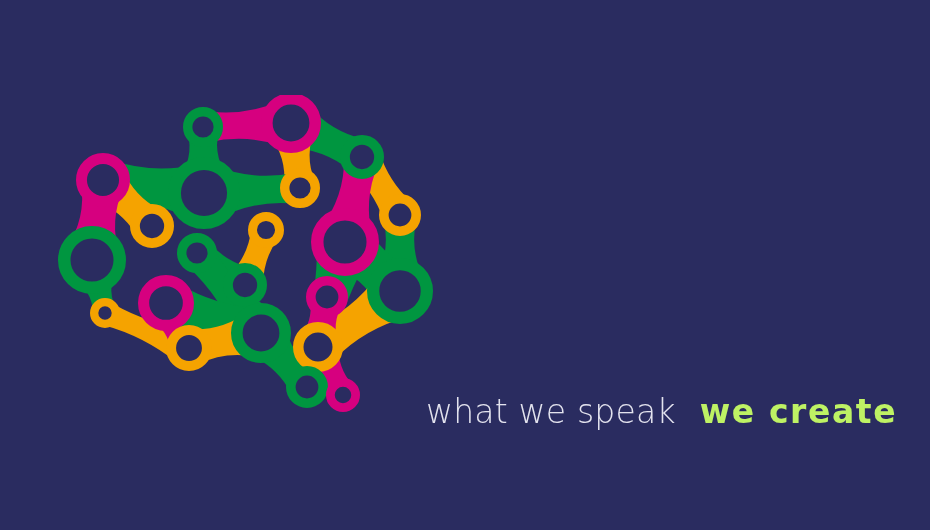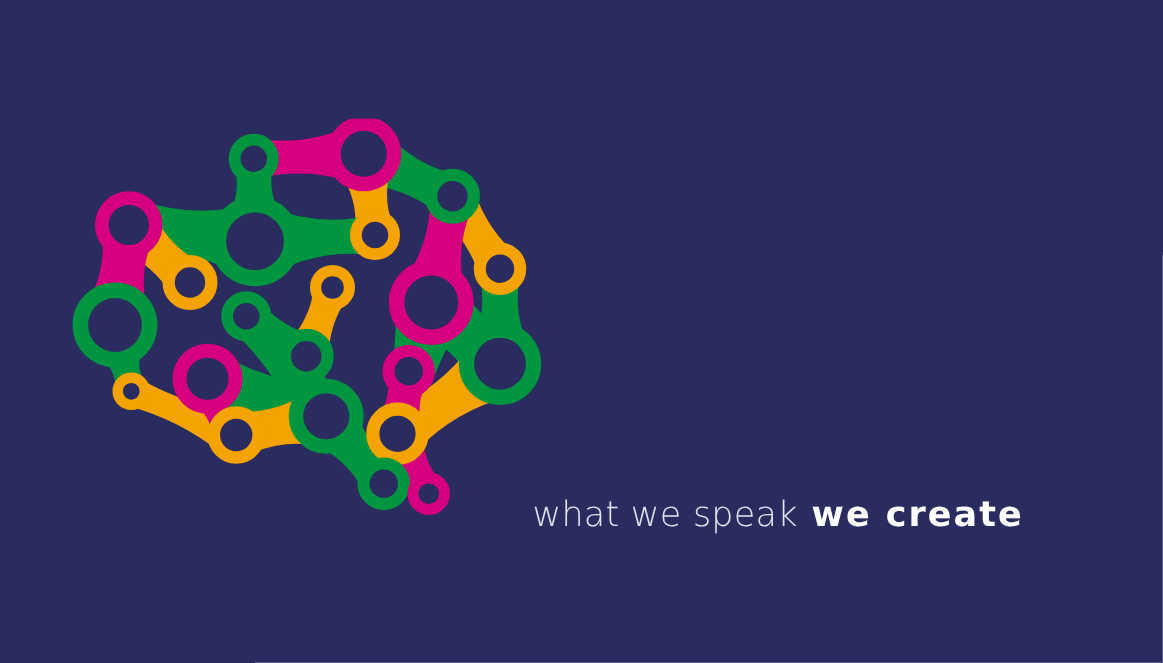--- a/index.html
+++ b/index.html
@@ -33,32 +33,32 @@
   }
   #tagline {
     position: absolute;
     left: 426px;
     top: 391px;
     height: 40px;
     display: flex;
     align-items: center;
     white-space: nowrap;
     font-family: "DejaVu Sans", "Liberation Sans", sans-serif;
-    font-size: 28px;
+    font-size: 33px;
     letter-spacing: 0.2px;
   }
   .tag-light {
     color: #e3e3ee;
     font-weight: 300;
   }
   .tag-accent {
-    color: #ffffff;
+    color: #bef264;
     font-weight: 700;
     letter-spacing: 1.6px;
-    margin-left: 11px;
+    margin-left: 24px;
   }
 </style>
 </head>
 <body>
 
 <div id="slide">
 
   <div id="logo-wrap">
     <svg id="logo-svg" viewBox="0 0 380 340" xmlns="http://www.w3.org/2000/svg">
       <g id="links-layer">

